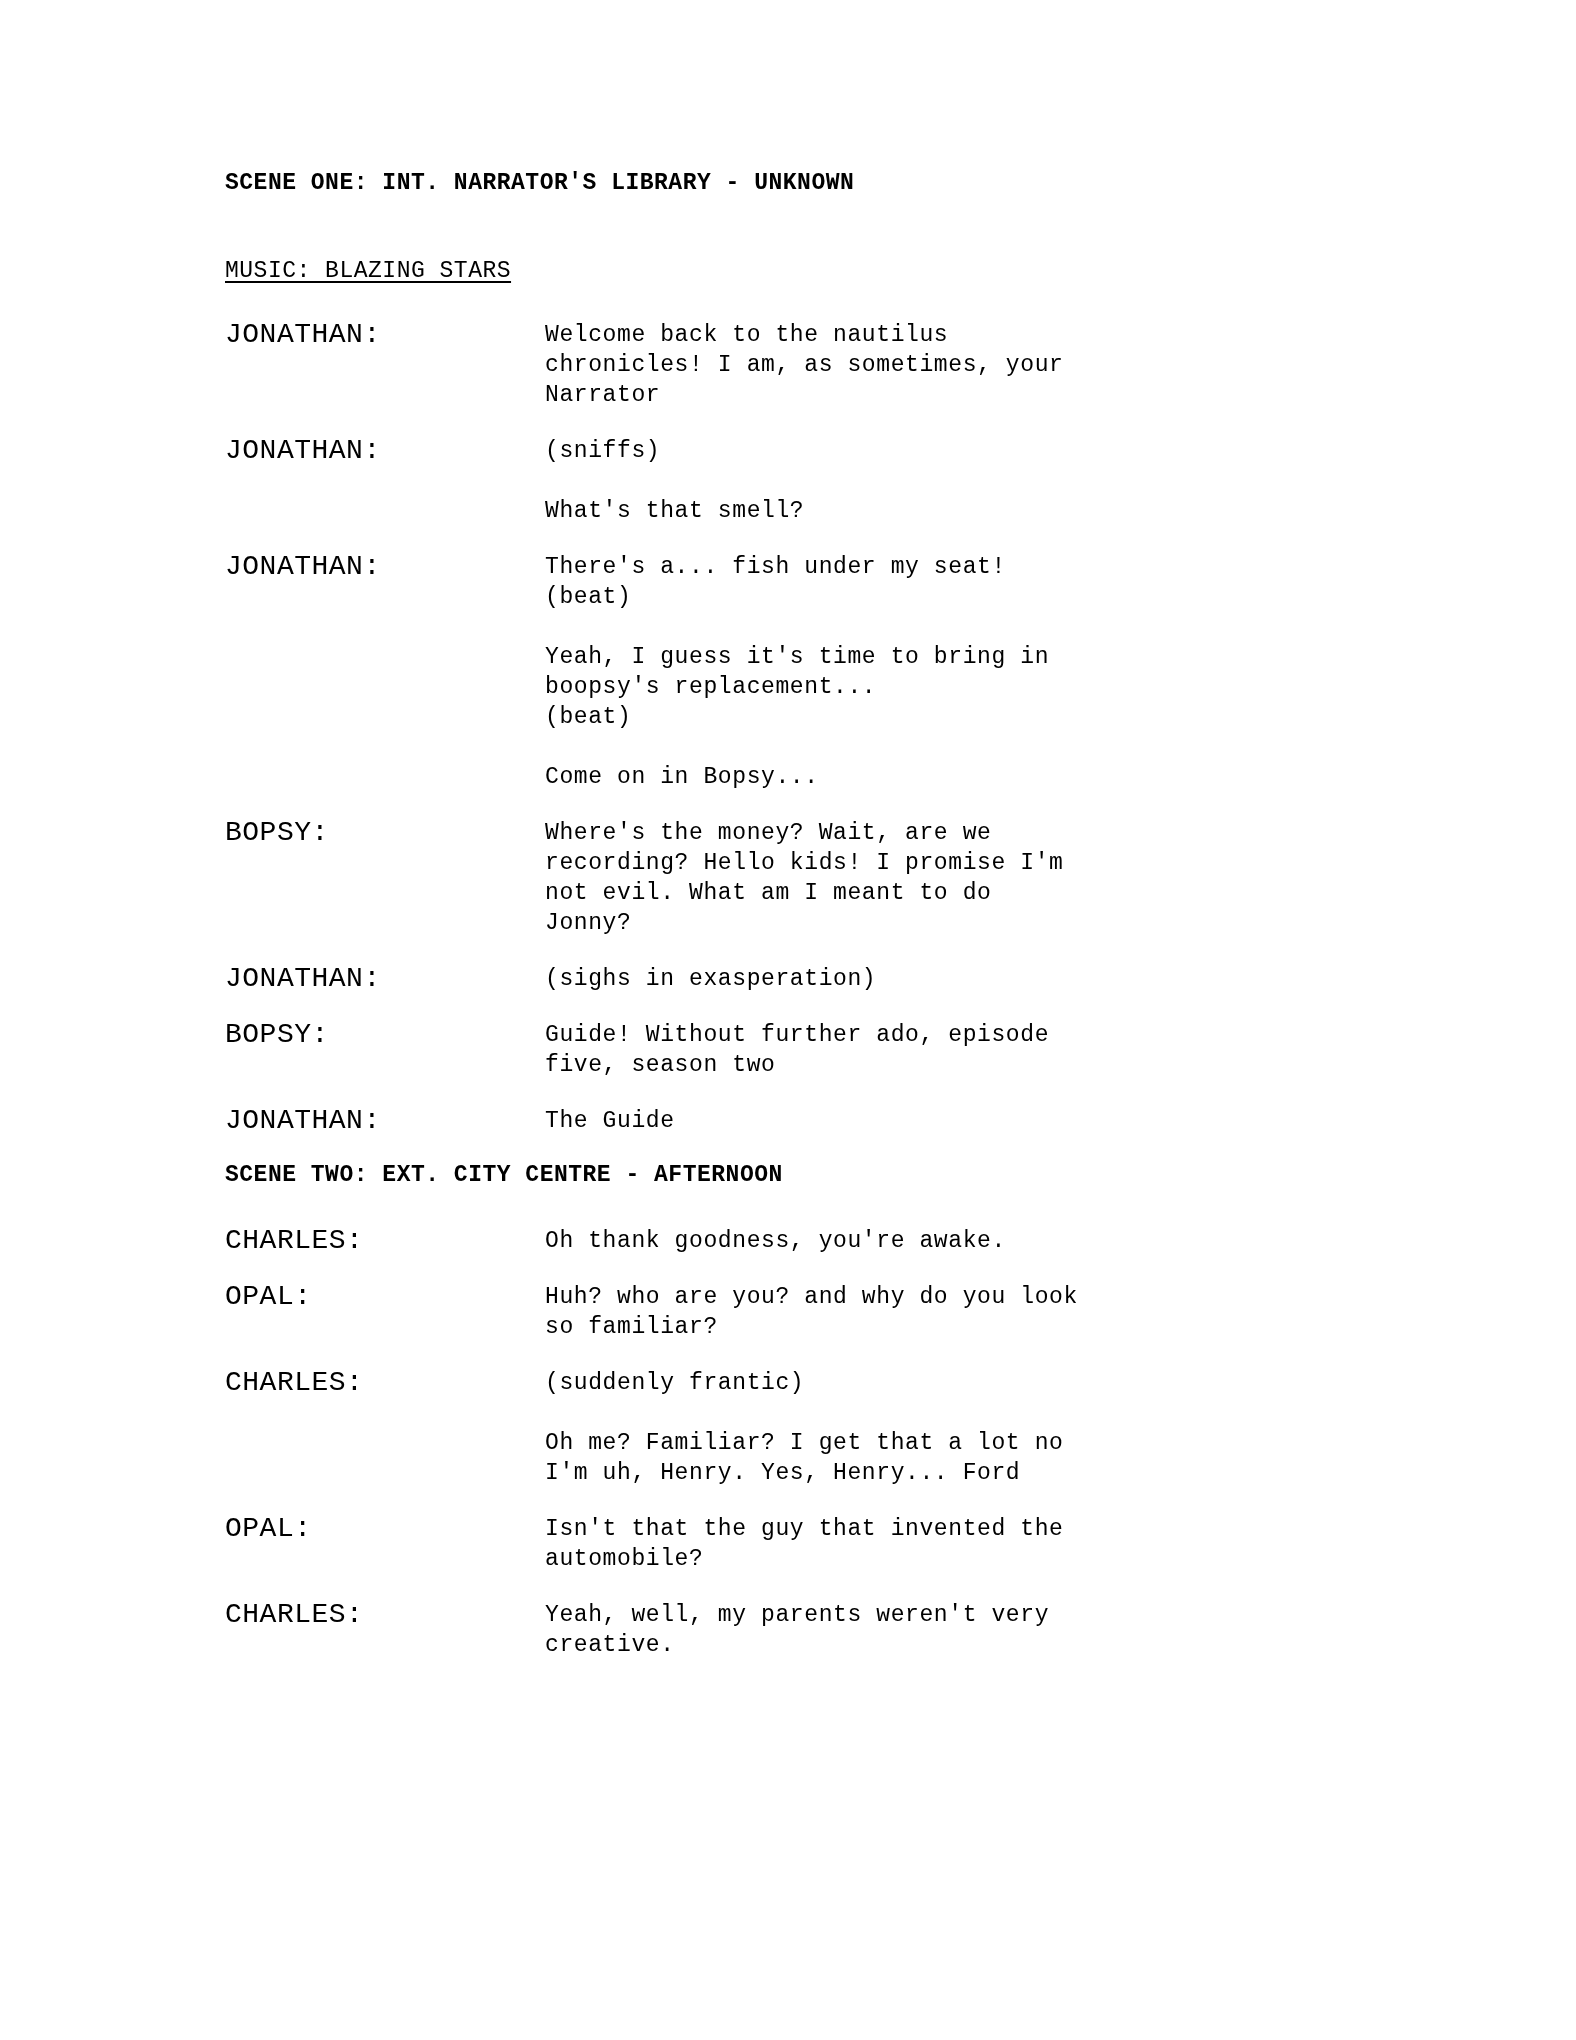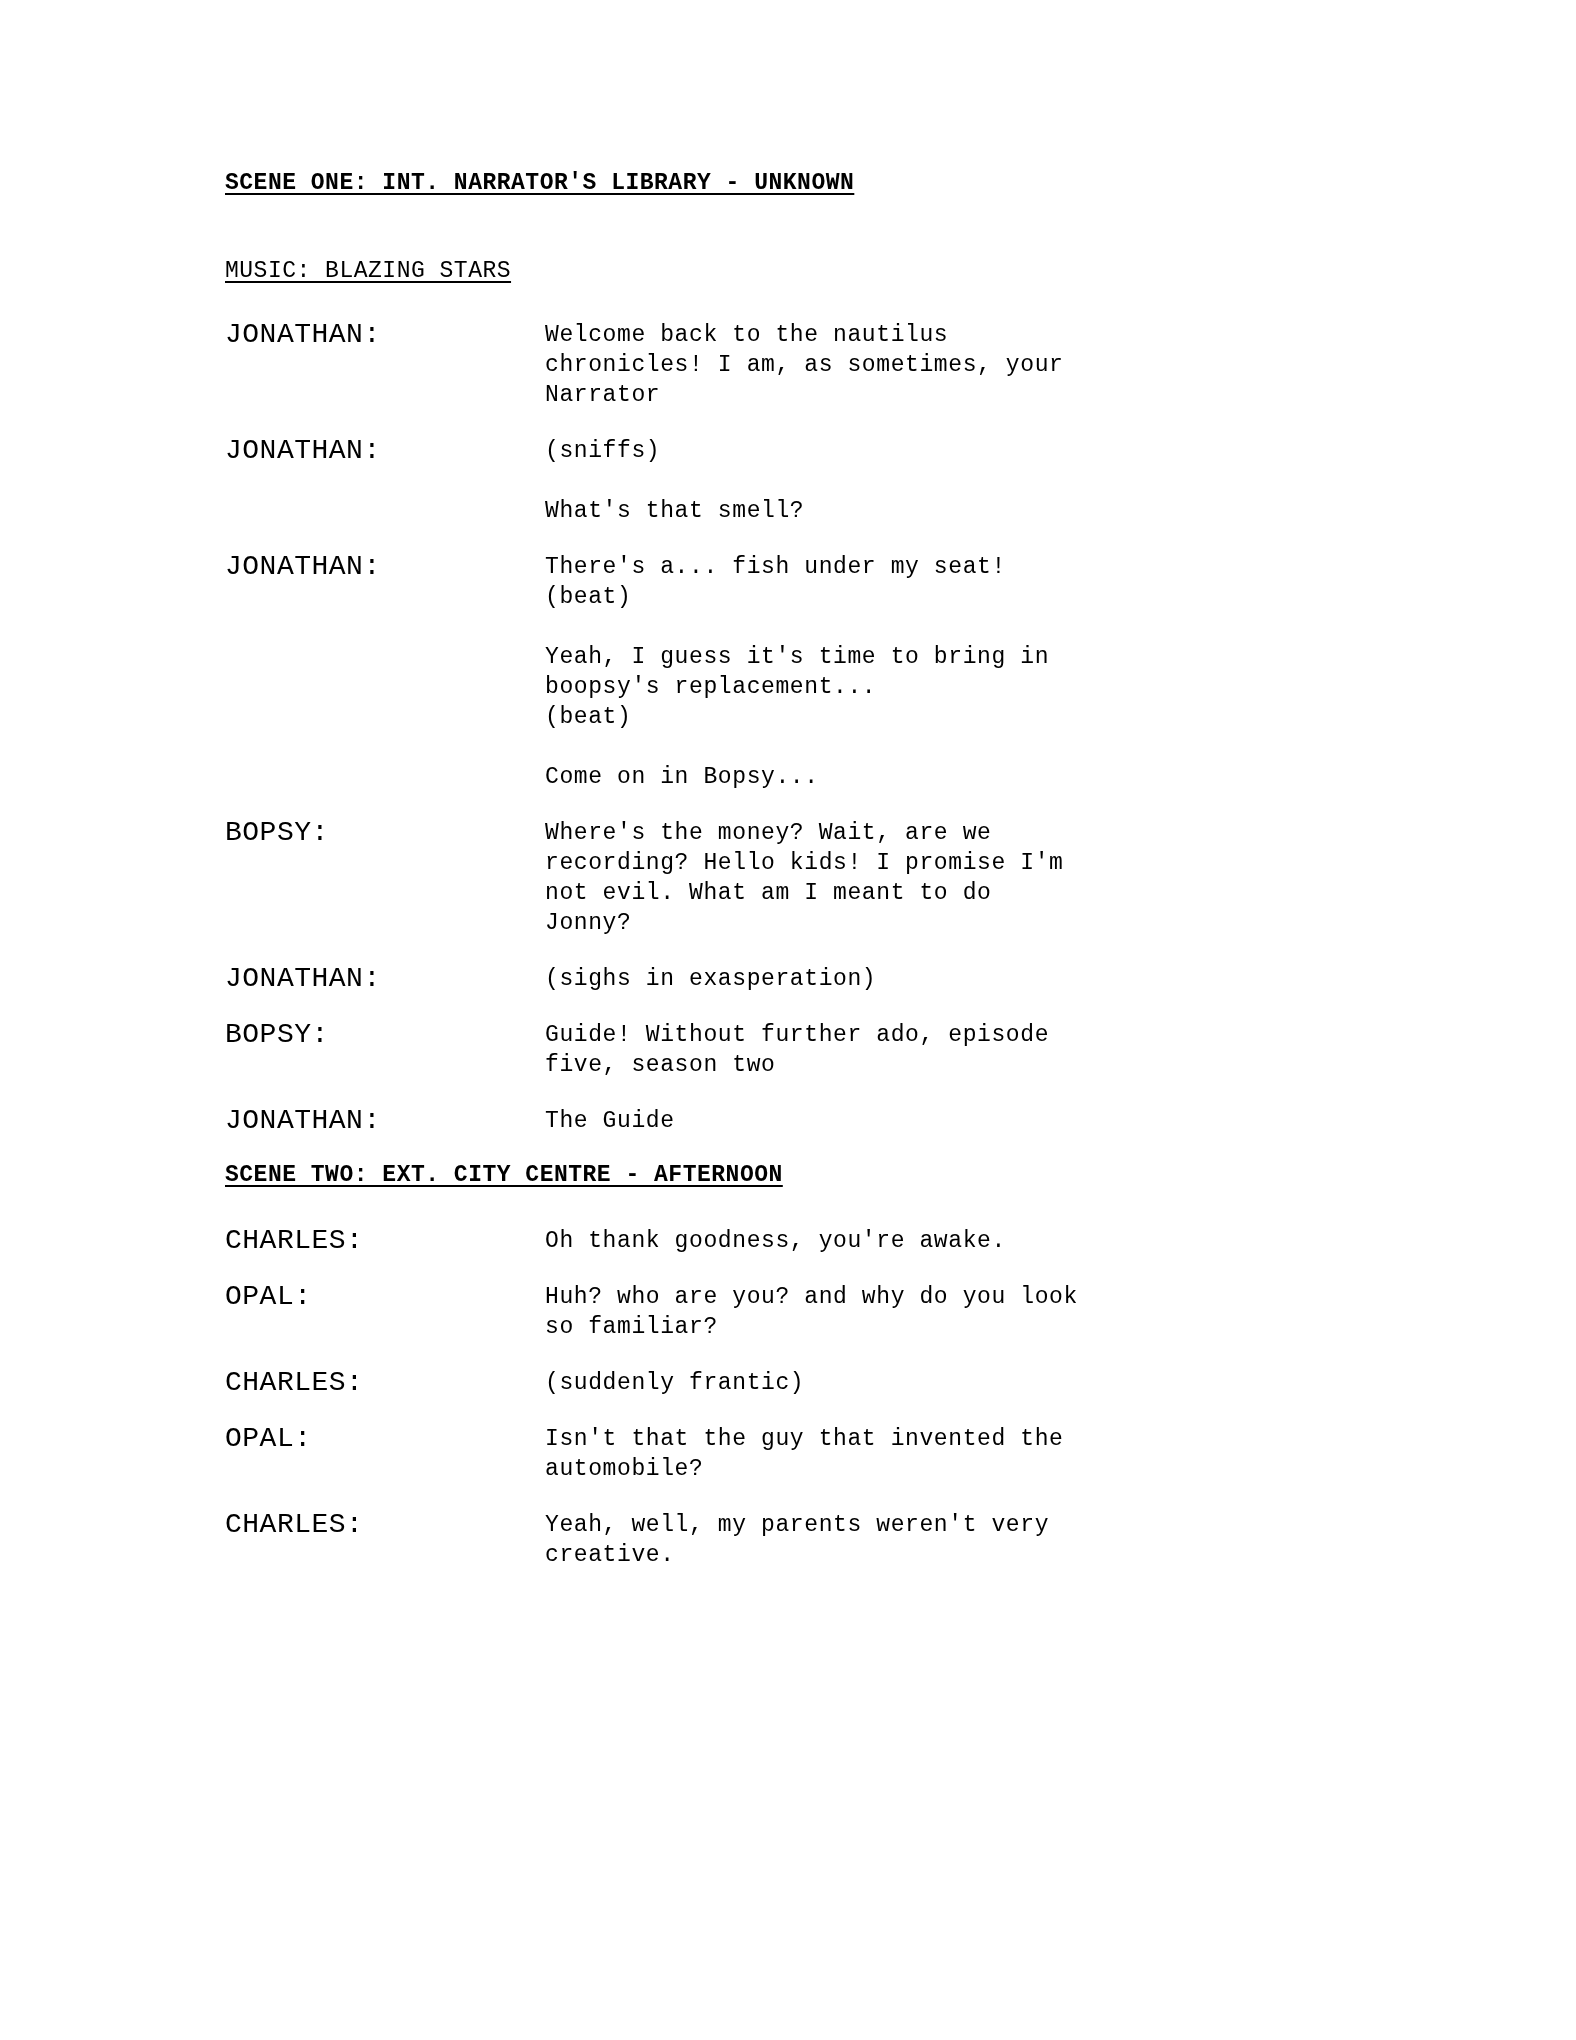--- a/index.html
+++ b/index.html
@@ -20,21 +20,20 @@
     box-sizing: border-box;
     padding: 170px 180px 60px 225px;
   }
   .script {
     width: 1100px;
   }
   .scene-heading {
     font-size: 23px;
     font-weight: bold;
     letter-spacing: 0.5px;
-    text-decoration: underline;
     text-underline-offset: 4px;
     white-space: pre;
     margin: 0;
   }
   .scene-one-heading {
     margin-bottom: 62px;
   }
   .music-cue {
     font-size: 23px;
     letter-spacing: 0.5px;
@@ -163,20 +162,22 @@
         <div class="lines">
           <p class="line-group">Huh? who are you? and why do you look
 so familiar?</p>
         </div>
       </div>
 
       <div class="dialogue-block">
         <div class="character">CHARLES:</div>
         <div class="lines">
           <p class="line-group">(suddenly frantic)</p>
+          <p class="line-group">Oh me? Familiar? I get that a lot no
+I'm uh, Henry. Yes, Henry... Ford</p>
         </div>
       </div>
 
       <div class="dialogue-block">
         <div class="character">OPAL:</div>
         <div class="lines">
           <p class="line-group">Isn't that the guy that invented the
 automobile?</p>
         </div>
       </div>

